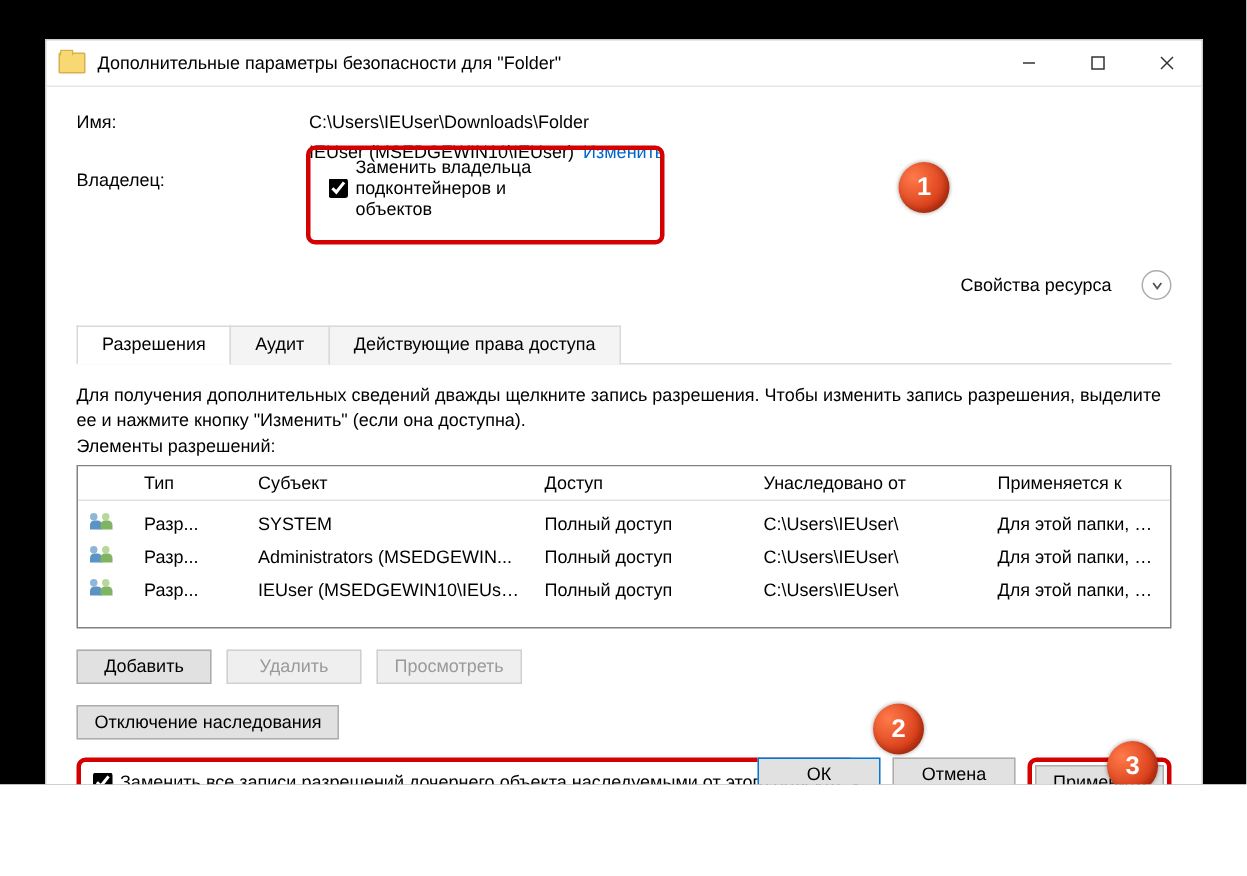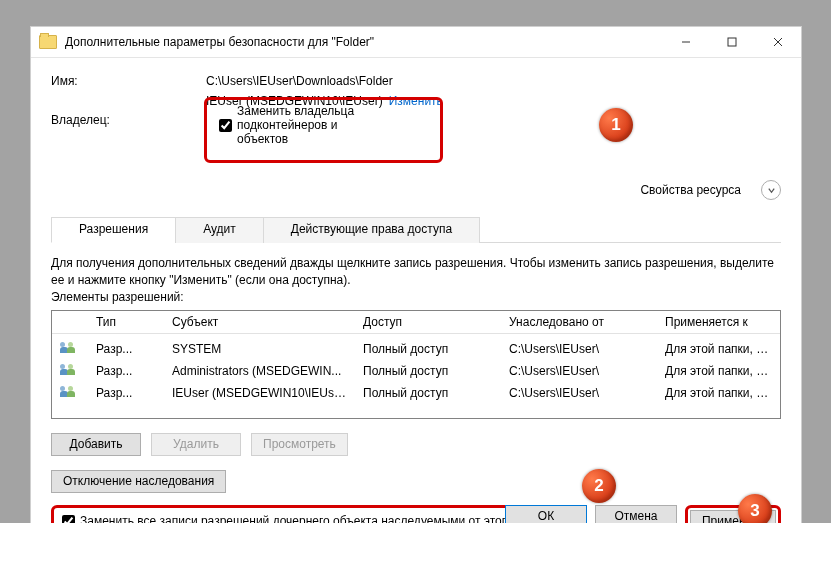--- a/index.html
+++ b/index.html
@@ -1,37 +1,37 @@
 <!DOCTYPE html>
 <html><head>
 <meta charset="utf-8">
 <style>
 html,body{margin:0;padding:0;font-family:"Segoe UI",Tahoma,sans-serif;font-size:12px;color:#000;background:#fff;}
-.screen{width:831px;height:523px;position:relative;background:#a3a3a3;overflow:hidden;}
+.screen{width:831px;height:523px;position:relative;background:#000000;overflow:hidden;}
 .window{position:absolute;left:30px;top:26px;width:770px;height:545px;border:1px solid #cfcfcf;background:#fff;}
 .titlebar{height:30px;display:flex;align-items:center;padding:0 0 0 8px;border-bottom:1px solid #e5e5e5;}
 .titlebar .icon{width:16px;height:12px;background:#f7d873;border:1px solid #d6b24a;border-radius:1px;margin-right:8px;position:relative;}
 .titlebar .icon::before{content:"";position:absolute;top:-3px;left:0;width:7px;height:3px;background:#f7d873;border:1px solid #d6b24a;border-bottom:none;border-radius:1px 1px 0 0;}
 .titlebar .title{flex:1;font-size:12px;}
 .winbtn{width:46px;height:30px;display:flex;align-items:center;justify-content:center;color:#555;}
 .winbtn svg{width:10px;height:10px;}
 .body{padding:16px 20px 14px 20px;position:relative;}
 .row{display:flex;margin-bottom:6px;align-items:center;}
 .row .lbl{width:155px;}
 .owner-line{display:flex;align-items:center;gap:6px;}
 .link{color:#0066cc;cursor:pointer;}
 .hi-box1{position:absolute;left:-2px;top:3px;border:3px solid #d40000;border-radius:6px;padding:4px 84px 14px 8px;}
 .hi-box1 .inner{display:flex;align-items:center;}
 .hi-box2{border:3px solid #d40000;border-radius:6px;padding:4px 8px 4px 4px;display:inline-flex;align-items:center;}
 .cb{width:13px;height:13px;margin-right:5px;accent-color:#000;}
 .propres{position:absolute;right:20px;top:122px;display:flex;align-items:center;gap:20px;}
 .chev{width:18px;height:18px;border:1px solid #adadad;border-radius:50%;display:flex;align-items:center;justify-content:center;}
 .chev svg{width:9px;height:9px;}
 .tabs{margin-top:70px;border-bottom:1px solid #d9d9d9;display:flex;height:26px;}
-.tab{padding:4px 27px;border:1px solid #d9d9d9;border-bottom:none;background:#fff;position:relative;top:1px;margin-right:-1px;text-align:left;}
+.tab{padding:4px 16px;border:1px solid #d9d9d9;border-bottom:none;background:#fff;position:relative;top:1px;margin-right:-1px;text-align:left;}
 .tab.active{background:#fff;border-bottom:1px solid #fff;}
 .tab.inactive{background:#f4f4f4;}
 .hint{margin-top:12px;line-height:1.45;}
 .sub{margin-bottom:6px;}
 .list{border:1px solid #828282;}
 .list-head{display:flex;background:#fff;border-bottom:1px solid #e2e2e2;}
 .list-head div,.list-row div{padding:4px 8px;white-space:nowrap;overflow:hidden;text-overflow:ellipsis;}
 .c-ico{width:28px;flex:0 0 28px;padding:4px 4px !important;}
 .c1{flex:0 0 60px;}
 .c2{flex:0 0 175px;}

